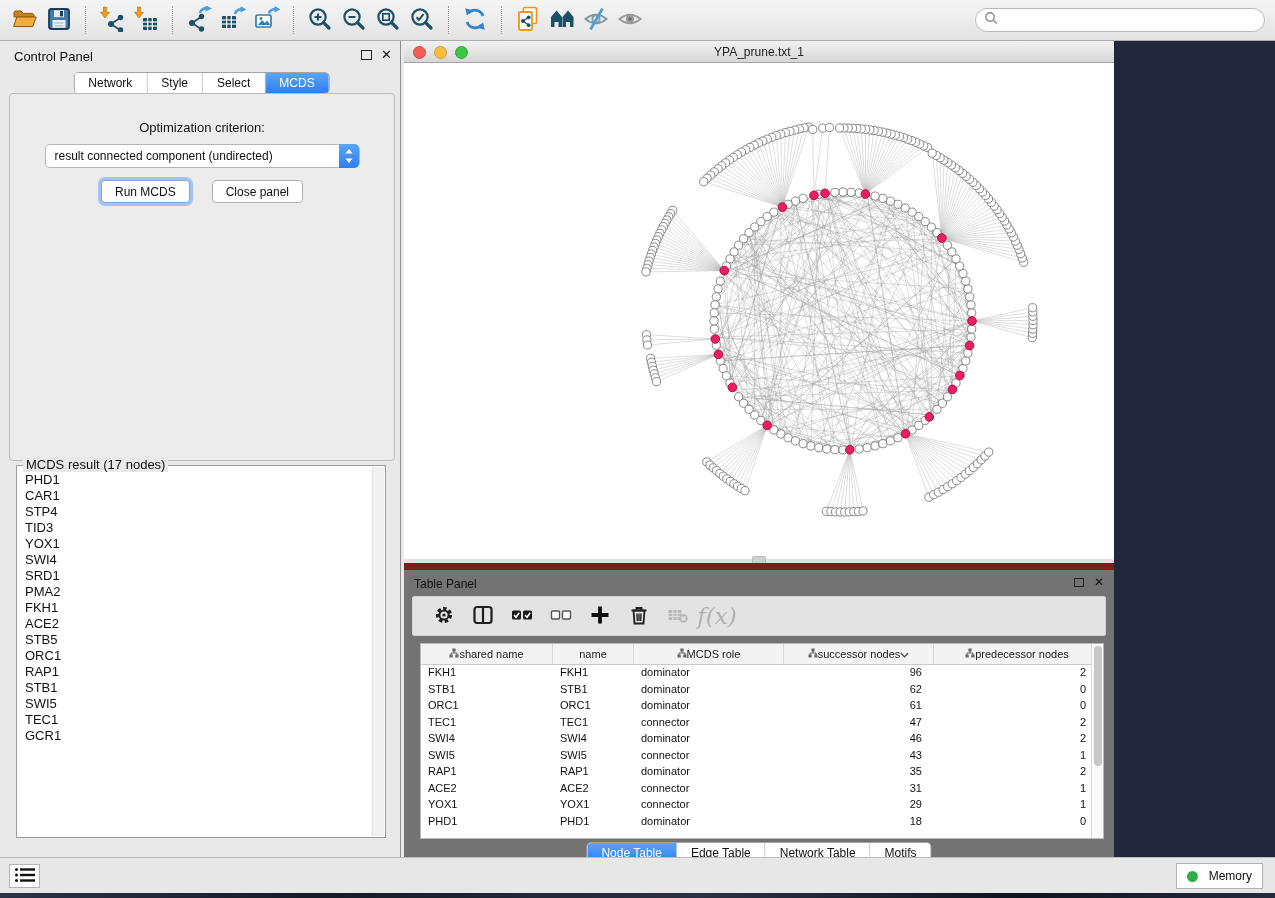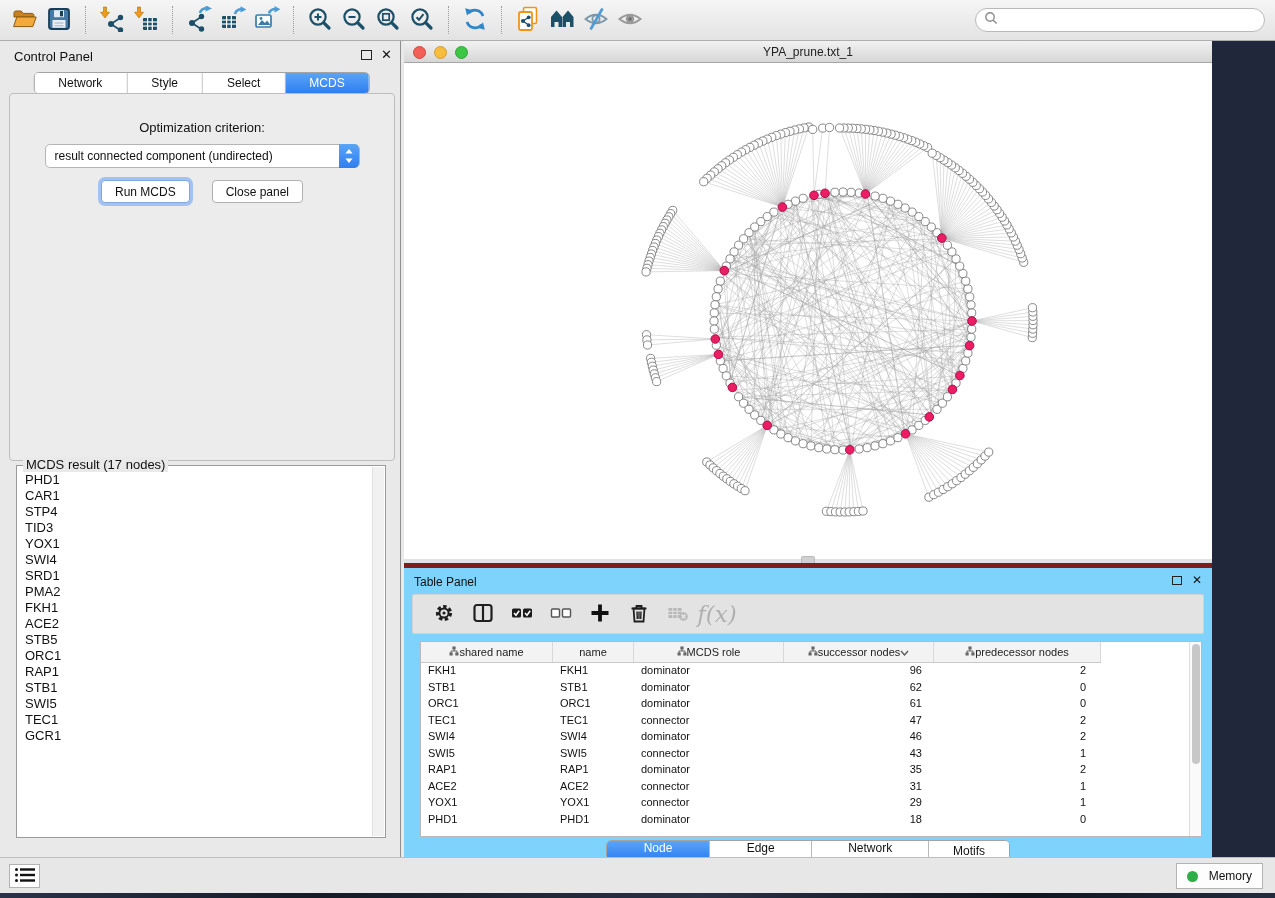--- a/index.html
+++ b/index.html
@@ -5,21 +5,21 @@
   * { margin:0; padding:0; box-sizing:border-box; }
   html,body { width:1275px; height:898px; overflow:hidden;
     font-family:"Liberation Sans","DejaVu Sans",sans-serif; background:#20273a; }
 
   
   .wall-left { position:absolute; left:0; top:41px; width:3px; height:857px;
     background:linear-gradient(180deg,#b5a1c2,#8d7ba3 35%,#6b5d85 70%,#3c3552); z-index:0; }
   .wall-bottom { position:absolute; left:0; bottom:0; width:1275px; height:5px;
     background:linear-gradient(90deg,#2a3348,#151a26 25%,#2b3144 55%,#10141f 80%,#232b3d); z-index:5; }
 
-  .app { position:absolute; left:0; top:0; width:1212px; height:893px; background:#e9e9e9;text-decoration:underline; }
+  .app { position:absolute; left:0; top:0; width:1114px; height:893px; background:#e9e9e9;text-decoration:underline; }
 
   
   .toolbar { position:absolute; left:0; top:0; width:1275px; height:41px;
     background:linear-gradient(180deg,#f5f5f5,#e3e3e3); border-bottom:1px solid #adadad;
     display:flex; align-items:center; padding:0 10px 0 8px; }
   .tbtn { width:34px; height:32px; border:none; background:transparent; display:flex;
     align-items:center; justify-content:center; cursor:default; }
   .tbtn svg { width:26px; height:26px; }
   .tsep { width:0; height:28px; border-left:1px dotted #9a9a9a; margin:0 9px; }
   .search { margin-left:auto; width:290px; height:24px; background:#fff; border:1px solid #b9b9b9;
@@ -32,21 +32,21 @@
     background:#e9e9e9; border-right:1px solid #8f8f8f; }
   .phead { position:absolute; left:0; top:0; right:0; height:26px; }
   .ptitle { position:absolute; left:11px; top:8px; font-size:13px; color:#111; }
   .float-ic { position:absolute; width:11px; height:10px; border:1.6px solid #222; top:9px; }
   .close-ic { position:absolute; top:6px; font-size:13px; font-weight:700; color:#111; }
   .cpanel .float-ic { right:28px; } .cpanel .close-ic { right:8px; }
 
   .seg { position:absolute; display:flex; height:22px; background:#fff;
     border:1px solid #a3a3a3; border-radius:5px; overflow:hidden; }
   .seg-tabs { left:50%; transform:translateX(-50%); top:31px; }
-  .seg button { border:none; background:#fff; font-size:12px; color:#111; padding:0 24px;
+  .seg button { border:none; background:#fff; font-size:12px; color:#111; padding:0 14px;
     border-right:1px solid #b9b9b9; cursor:default; }
   .seg button:last-child { border-right:none; }
   .seg button.active { background:linear-gradient(180deg,var(--accent-light),var(--accent));
     color:#fff; }
 
   .tabpanel { position:absolute; left:6px; right:5px; top:52px; height:368px;
     background:#ececec; border:1px solid #bdbdbd; border-radius:4px; }
   .optlabel { margin-top:26px; text-align:center; font-size:13px; color:#111; }
   .dropdown { width:315px; height:24px; margin:9px auto 0; background:#fff;
     border:1px solid #b5b5b5; border-radius:5px; position:relative; display:flex; align-items:center; }
@@ -78,22 +78,22 @@
   .tl.yel { left:30px; background:var(--traffic-yellow); border:1px solid #d29c32; }
   .tl.grn { left:51px; background:var(--traffic-green);  border:1px solid #2fa43a; }
   .ntext { position:absolute; left:0; right:0; top:4px; text-align:center; font-size:12px;
     color:#222; font-weight:500; }
   .netcanvas { position:absolute; left:0; top:22px; right:0; height:496px; background:#fff; }
   .hsplit { position:absolute; left:0; top:518px; right:0; height:4px; background:#e2e2e2; }
   .hsplit .grip { position:absolute; left:50%; top:-3px; transform:translateX(-50%);
     width:14px; height:9px; background:#d0d0d0; border:1px solid #bbb; border-radius:2px; }
 
   
-  .tpanel { position:absolute; left:0; top:522px; right:0; bottom:0; background:#7dd3fc;
-    border-top:5px solid #7f1d1d; }
+  .tpanel { position:absolute; left:0; top:522px; right:0; bottom:0; background:#737373;
+    border-top:7px solid #7f1d1d; }
   .tpanel .ptitle { left:10px; top:7px; font-size:12px; }
   .tpanel .float-ic { right:30px; top:8px; width:10px; height:9px; }
   .tpanel .close-ic { right:10px; top:5px; font-size:12px; }
   .ttoolbar { position:absolute; left:8px; right:8px; top:26px; height:40px;
     background:#e3e3e3; border:1px solid #d2d2d2; border-radius:2px;
     display:flex; align-items:center; padding-left:16px; gap:9px; }
   .tibtn { width:30px; height:30px; border:none; background:transparent; display:flex;
     align-items:center; justify-content:center; cursor:default; }
   .tibtn svg { width:22px; height:22px; }
   .fx { font-family:"DejaVu Serif",serif; font-style:italic; font-size:23px; color:#b0b0b0; }

